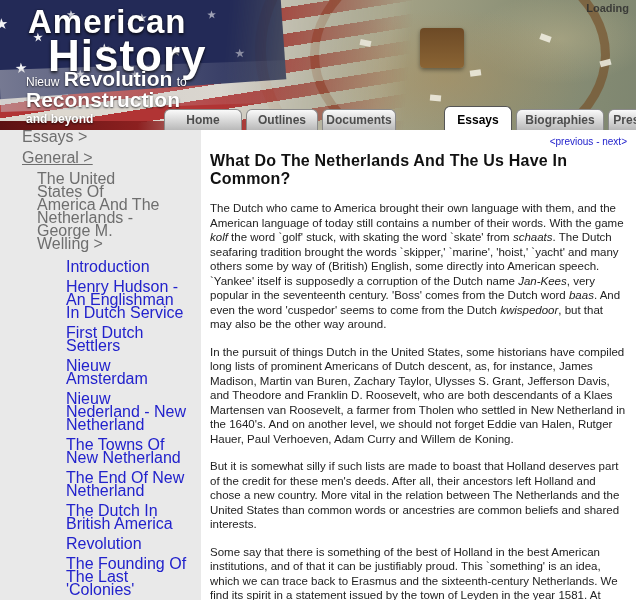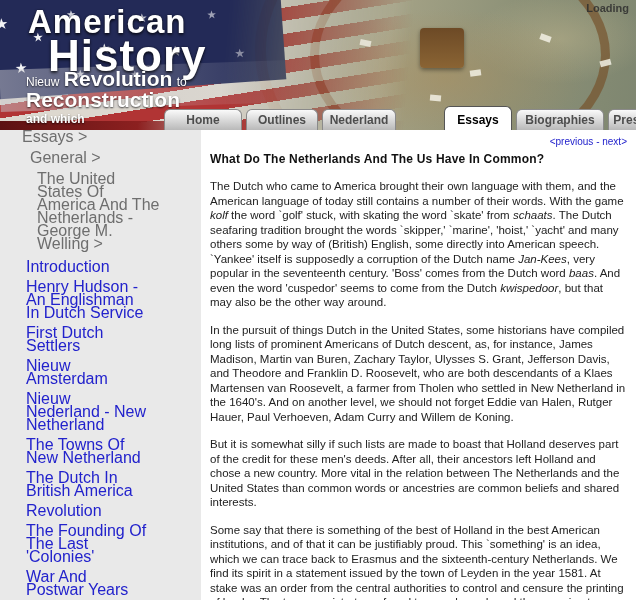--- a/index.html
+++ b/index.html
@@ -61,33 +61,33 @@
   .tab:nth-child(5){ width:88px; } .tab:nth-child(6){ width:72px; }
   .tab.active { height:26px; background:#fff; color:#000; border-color:#555;
                 margin-bottom:-2px; position:relative; z-index:7;margin-left:44px; }
 
   
   .bodyrow { display:flex; height:470px; }
   .sidebar { width:201px; flex:none; background:#e9e9e9; 
              font-size:16px; color:#6e6e6e; line-height:13px; }
   .crumb { cursor:pointer; }
   .crumb.lvl0 { margin-left:22px; }
-  .crumb.lvl1 { margin-left:30px; margin-top:8px; }
+  .crumb.lvl1 { margin-left:22px; margin-top:8px;text-decoration:underline; }
   .crumb.lvl2 { margin-left:37px; margin-top:8px; width:128px; }
   .side-links { margin-top:10px; }
-  .side-link { margin-left:26px; width:122px; color:#2222cc; margin-bottom:7px; cursor:pointer; }
+  .side-link { margin-left:66px; width:122px; color:#2222cc; margin-bottom:7px; cursor:pointer; }
   .side-current { margin-left:37px; background:#fff; color:#3c3c3c;
                   padding:4px 4px 7px 6px; line-height:14px; cursor:default; }
 
   .main { width:440px; flex:none; background:#fff; border-right:1px solid #b5b5b5;
           padding:6px 13px 0 9px; position:relative; }
   .pager { text-align:right; font-size:10px; color:#2222cc; line-height:12px; }
   .pager span { cursor:pointer; }
   .pager .sep { cursor:default; }
-  .essay-title { font-size:12px; font-weight:bold; color:#111; margin-top:4px;
+  .essay-title { font-size:16px; font-weight:bold; color:#111; margin-top:4px;
                  letter-spacing:.2px; }
   .para { font-size:11.5px; line-height:14.5px; color:#222; margin-top:13px; }
   .para em { font-style:italic; }
   .filler { flex:1; background:#f2f2f2; }
 </style>
 </head>
 <body>
 
 <div class="page">
 
@@ -126,48 +126,49 @@
     </div>
     <div class="tagline">
       <div class="tag-row1">
         <span class="tag-sm">Nieuw</span>
         <span class="tag-lg">Revolution</span>
         <span class="tag-sm">to</span>
       </div>
       <div class="tag-row2">
         <span class="tag-lg">Reconstruction</span>
       </div>
-      <div class="tag-row3">and which</div>
+      <div class="tag-row3">and beyond</div>
     </div>
 
     <div class="loading">Loading</div>
 
     <div class="tabbar">
       <div class="tab">Home</div>
       <div class="tab">Outlines</div>
-      <div class="tab">Nederland</div>
+      <div class="tab">Documents</div>
       <div class="tab active">Essays</div>
       <div class="tab">Biographies</div>
       <div class="tab">Presidents</div>
     </div>
   </div>
 
   <div class="bodyrow">
 
     <aside class="sidebar">
       <div class="crumb lvl0">Essays &gt;</div>
       <div class="crumb lvl1">General &gt;</div>
       <div class="crumb lvl2">The United States Of America And The Netherlands - George M. Welling &gt;</div>
       <nav class="side-links">
         <div class="side-link">Introduction</div>
         <div class="side-link">Henry Hudson - An Englishman In Dutch Service</div>
         <div class="side-link">First Dutch Settlers</div>
         <div class="side-link">Nieuw Amsterdam</div>
         <div class="side-link">Nieuw Nederland - New Netherland</div>
         <div class="side-link">The Towns Of New Netherland</div>
+        <div class="side-link">The End Of New Netherland</div>
         <div class="side-link">The Dutch In British America</div>
         <div class="side-link">Revolution</div>
         <div class="side-link">The Founding Of The Last 'Colonies'</div>
         <div class="side-link">War And Postwar Years</div>
         <div class="side-link">Modern Emigration</div>
         <div class="side-link">Modern Times</div>
         <div class="side-current">What Do The Netherlands And The Us Have In Common?</div>
       </nav>
     </aside>
 

